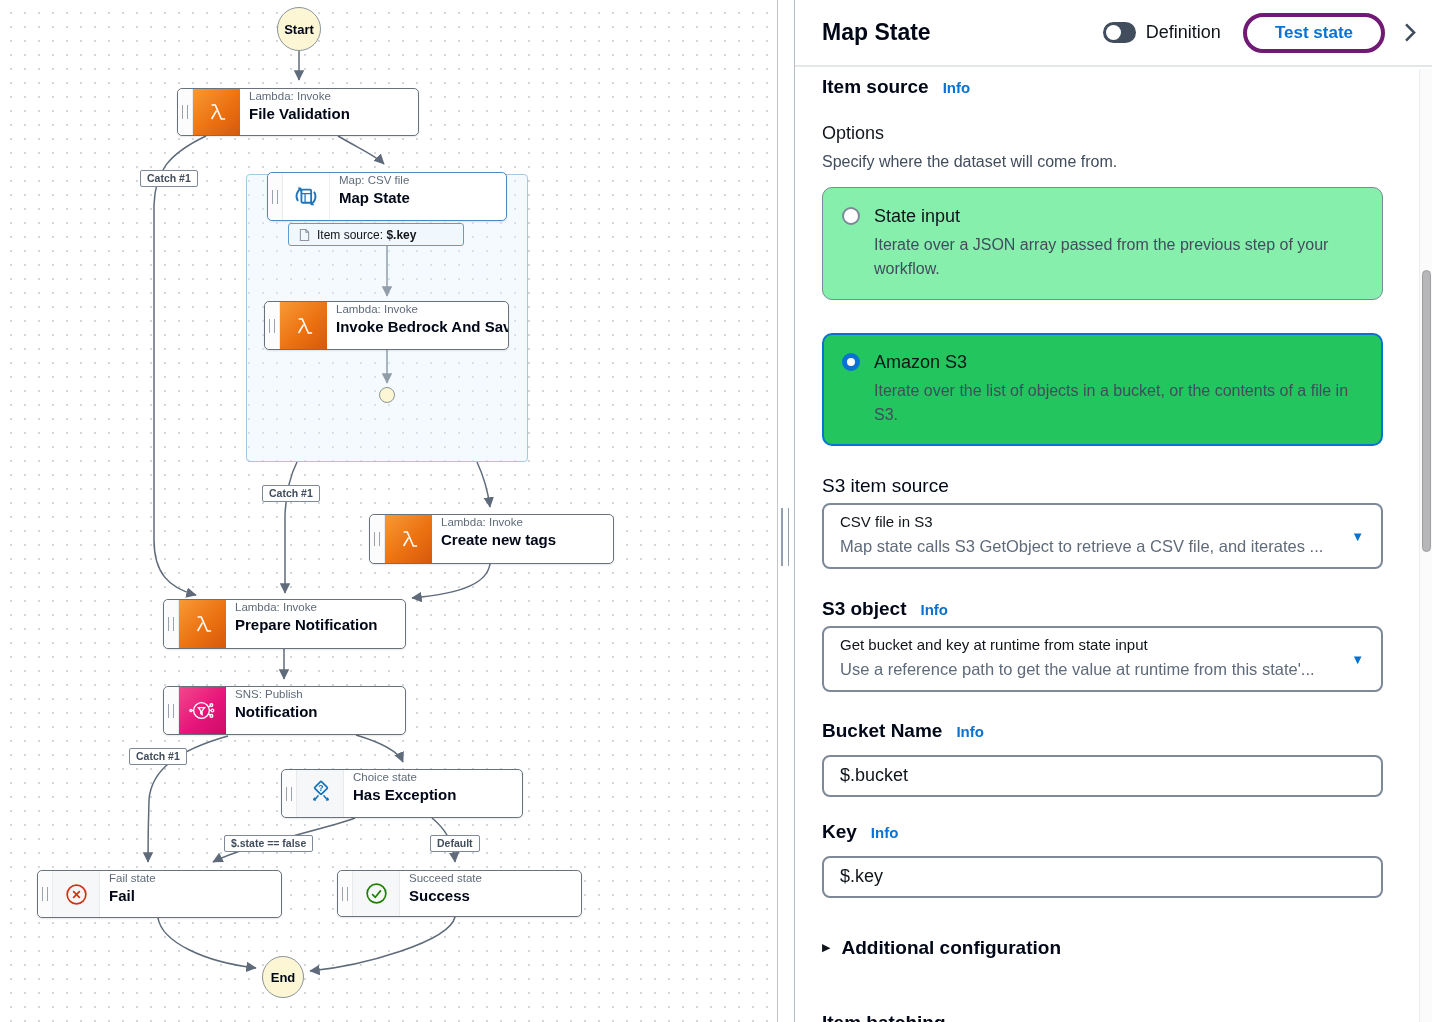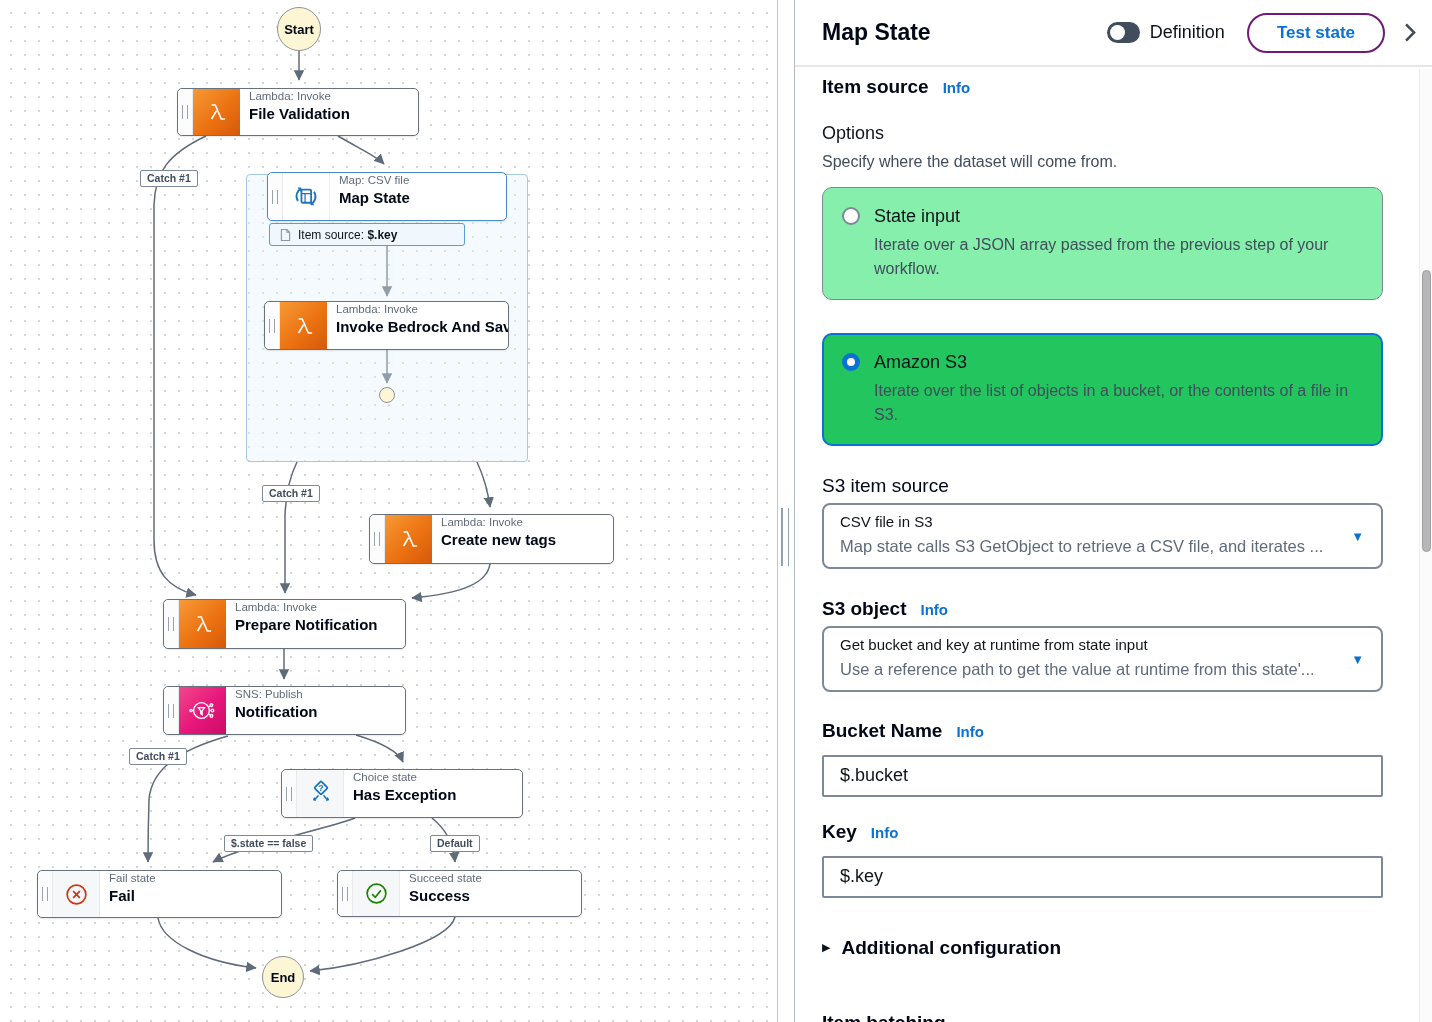--- a/index.html
+++ b/index.html
@@ -48,21 +48,21 @@
   
   .panel { position:absolute; left:794px; top:0; width:638px; height:1022px;
     background:#fff; border-left:1px solid #b3bcc5; }
   .phead { height:67px; border-bottom:2px solid #e4e7ea; display:flex; align-items:center;
     padding:0 14px 0 27px; gap:0; }
   .ptitle { font-size:23px; font-weight:700; color:#000716; flex:1; }
   .toggle { width:33px; height:21px; border-radius:11px; background:#414d5c; position:relative;
     flex:0 0 33px; cursor:pointer; }
   .toggle i { position:absolute; left:3px; top:3px; width:15px; height:15px; border-radius:50%; background:#fff; }
   .toggle-label { font-size:18px; color:#0f141a; margin:0 22px 0 10px; }
-  .btn-test { height:40px; padding:0 28px; border:2px solid #701a75; border-radius:20px;
+  .btn-test { height:40px; padding:0 28px; border:4px solid #701a75; border-radius:20px;
     background:#fff; color:#0972d3; font-size:17px; font-weight:700;
     font-family:"Liberation Sans",sans-serif; cursor:pointer; }
   .chev { margin-left:16px; background:none; border:none; cursor:pointer; display:flex; align-items:center; }
 
   .pbody { position:absolute; left:0; top:69px; width:624px; height:953px;
     padding:7px 36px 0 27px; overflow:hidden; }
   .hrow { display:flex; align-items:baseline; gap:14px;text-align:center; }
   .h1 { font-size:19px; font-weight:700; color:#000716; }
   .info { font-size:15px; font-weight:700; color:#0972d3; text-decoration:none; cursor:pointer; }
   .options { font-size:18px; color:#0f141a; margin-top:25px; }
@@ -79,21 +79,21 @@
 
   .field-label { margin-top:29px; }
   .selectbox { border:2px solid #7d8998; border-radius:8px; padding:8px 46px 9px 16px;
     margin-top:6px; position:relative; cursor:pointer; background:#fff; }
   .sel-title { font-size:15px; color:#0f141a; line-height:1.25; }
   .sel-desc { font-size:16.5px; color:#5f6b7a; line-height:1.4; margin-top:3px;
     white-space:nowrap; overflow:hidden; }
   .caret { position:absolute; right:17px; top:50%; transform:translateY(-50%);
     font-size:13px; color:#0972d3; }
 
-  .tinput { width:100%; height:42px; border:2px solid #7d8998; border-radius:2px;
+  .tinput { width:100%; height:42px; border:2px solid #7d8998; border-radius:8px;
     font-size:18px; color:#0f141a; padding:0 16px; margin-top:13px;
     font-family:"Liberation Sans",sans-serif; outline:none; background:#fff; }
 
   .addl { display:flex; align-items:center; gap:11px; margin-top:39px; cursor:pointer; }
   .tri { font-size:11px; color:#0f141a; }
   .addl span.h1 { font-size:19px; }
 
   .batch-h { margin-top:53px; }
 
   .scroll-track { position:absolute; right:0; top:69px; width:13px; height:953px;
@@ -166,21 +166,21 @@
         <path d="M21 9.5 A7.5 7.5 0 0 1 18.2 20.4"></path>
         <path d="M18.2 20.4l2.6.5M18.2 20.4l.5-2.5" stroke-width="1.3"></path>
       </svg>
     </div>
     <div class="ntxt">
       <span class="ntype">Map: CSV file</span>
       <span class="nname">Map State</span>
     </div>
   </div>
 
-  <div class="chip" style="left:269px;top:223px;width:196px;height:23px;">
+  <div class="chip" style="left:288px;top:223px;width:176px;height:23px;">
     <svg width="11" height="14" viewBox="0 0 12 14" fill="none" stroke="#8c97a3" stroke-width="1.2">
       <path d="M1.5 1h6l3 3v9h-9z"></path>
         <path d="M7.5 1v3h3"></path>
     </svg>
     <span>
       <span>Item source:</span>
       <b>$.key</b>
     </span>
   </div>
 

